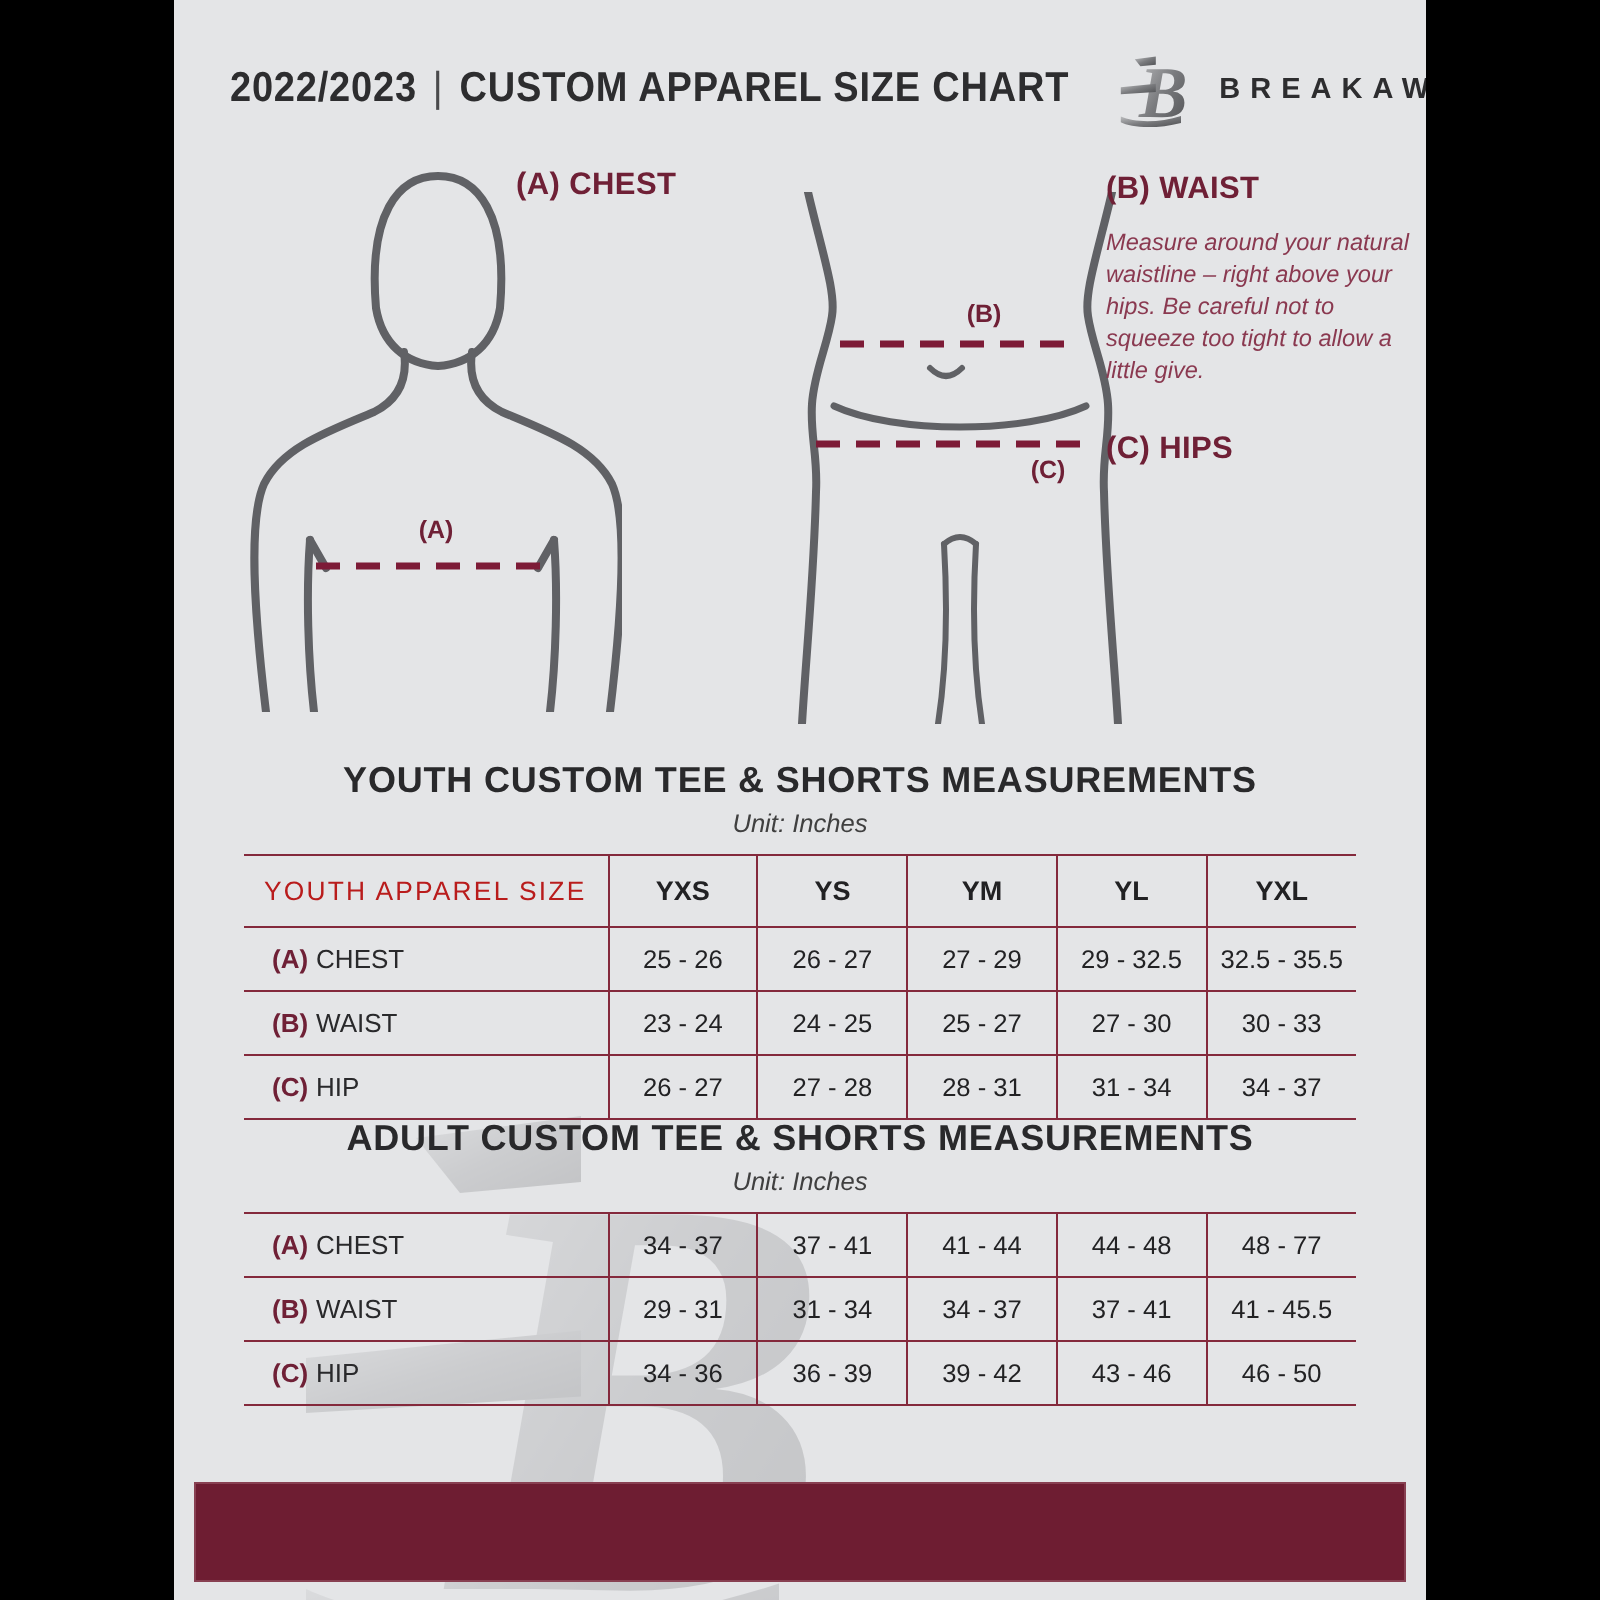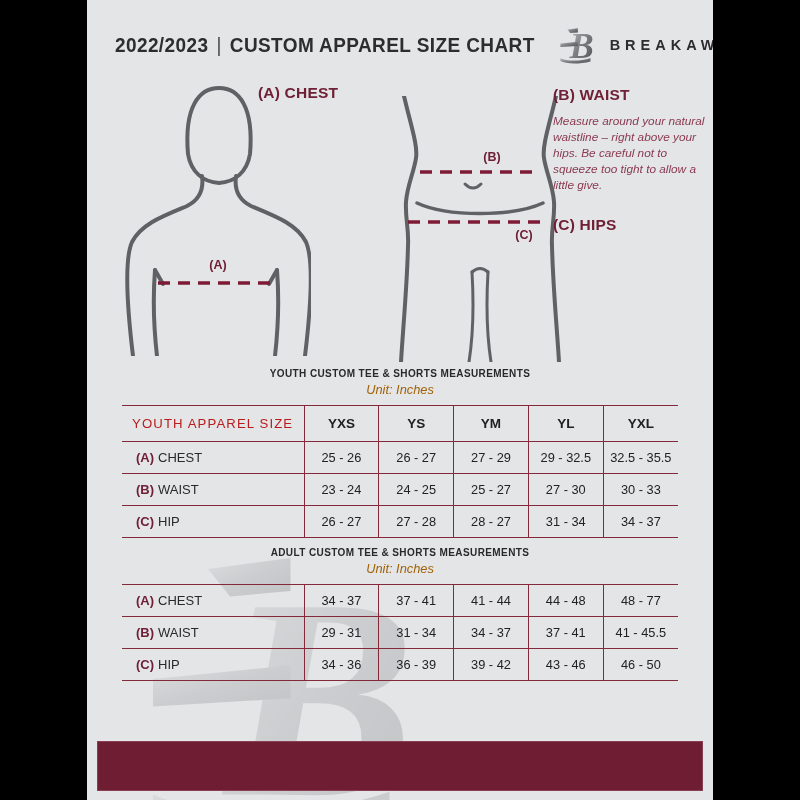--- a/index.html
+++ b/index.html
@@ -28,22 +28,22 @@
   .fig { position:absolute; z-index:1; }
   .guide-block { position:absolute; width:152px; z-index:2; }
   .guide-heading { margin:0 0 9px 0; font-size:15.5px; font-weight:800; color:#6f2036; letter-spacing:.2px; }
   .guide-body { margin:0; font-size:11.8px; font-style:italic; color:#8a3950; line-height:1.36; }
   .marker {
     position:absolute; z-index:2; width:52px; text-align:center;
     font-size:12.5px; font-weight:800; color:#6f2036;
   }
   
   .meas-section { position:absolute; left:35px; width:556px; z-index:1; }
-  .section-title { text-align:center; font-size:10px; font-weight:700; letter-spacing:.4px; color:#29292b; }
-  .unit-line { text-align:center; font-style:italic; font-size:12.8px; color:#a16207; margin-top:3px; }
+  .section-title { text-align:center; font-size:18px; font-weight:700; letter-spacing:.4px; color:#29292b;margin-top:12px; }
+  .unit-line { text-align:center; font-style:italic; font-size:12.8px; color:#404040; margin-top:3px; }
   table.size-table { width:556px; border-collapse:collapse; table-layout:fixed; margin-top:8px;
     border-top:1.6px solid #84293c; }
   table.size-table tr { border-bottom:1.6px solid #84293c; }
   table.size-table th + th, table.size-table td + td { border-left:1.4px solid #84293c; }
   table.size-table th { height:33px; }
   table.size-table td { height:29px; }
   th.size-col-head { text-align:left; padding-left:10px; font-weight:400; font-size:13.2px;
     letter-spacing:1.1px; color:#b91c1c; }
   th.size-head { font-size:13.5px; font-weight:700; color:#212123; text-align:center; }
   td.row-label { text-align:left; padding-left:14px; font-size:13px; color:#29292b; }
@@ -166,21 +166,21 @@
         <td class="val">23 - 24</td>
         <td class="val">24 - 25</td>
         <td class="val">25 - 27</td>
         <td class="val">27 - 30</td>
         <td class="val">30 - 33</td>
       </tr>
       <tr>
         <td class="row-label"><span class="mk">(C)</span><span>HIP</span></td>
         <td class="val">26 - 27</td>
         <td class="val">27 - 28</td>
-        <td class="val">28 - 27</td>
+        <td class="val">28 - 31</td>
         <td class="val">31 - 34</td>
         <td class="val">34 - 37</td>
       </tr>
     </tbody>
       </table>
   </div>
 
   <div class="meas-section" style="top:547px;">
     <div class="section-title">ADULT CUSTOM TEE &amp; SHORTS MEASUREMENTS</div>
     <div class="unit-line">Unit: Inches</div>

